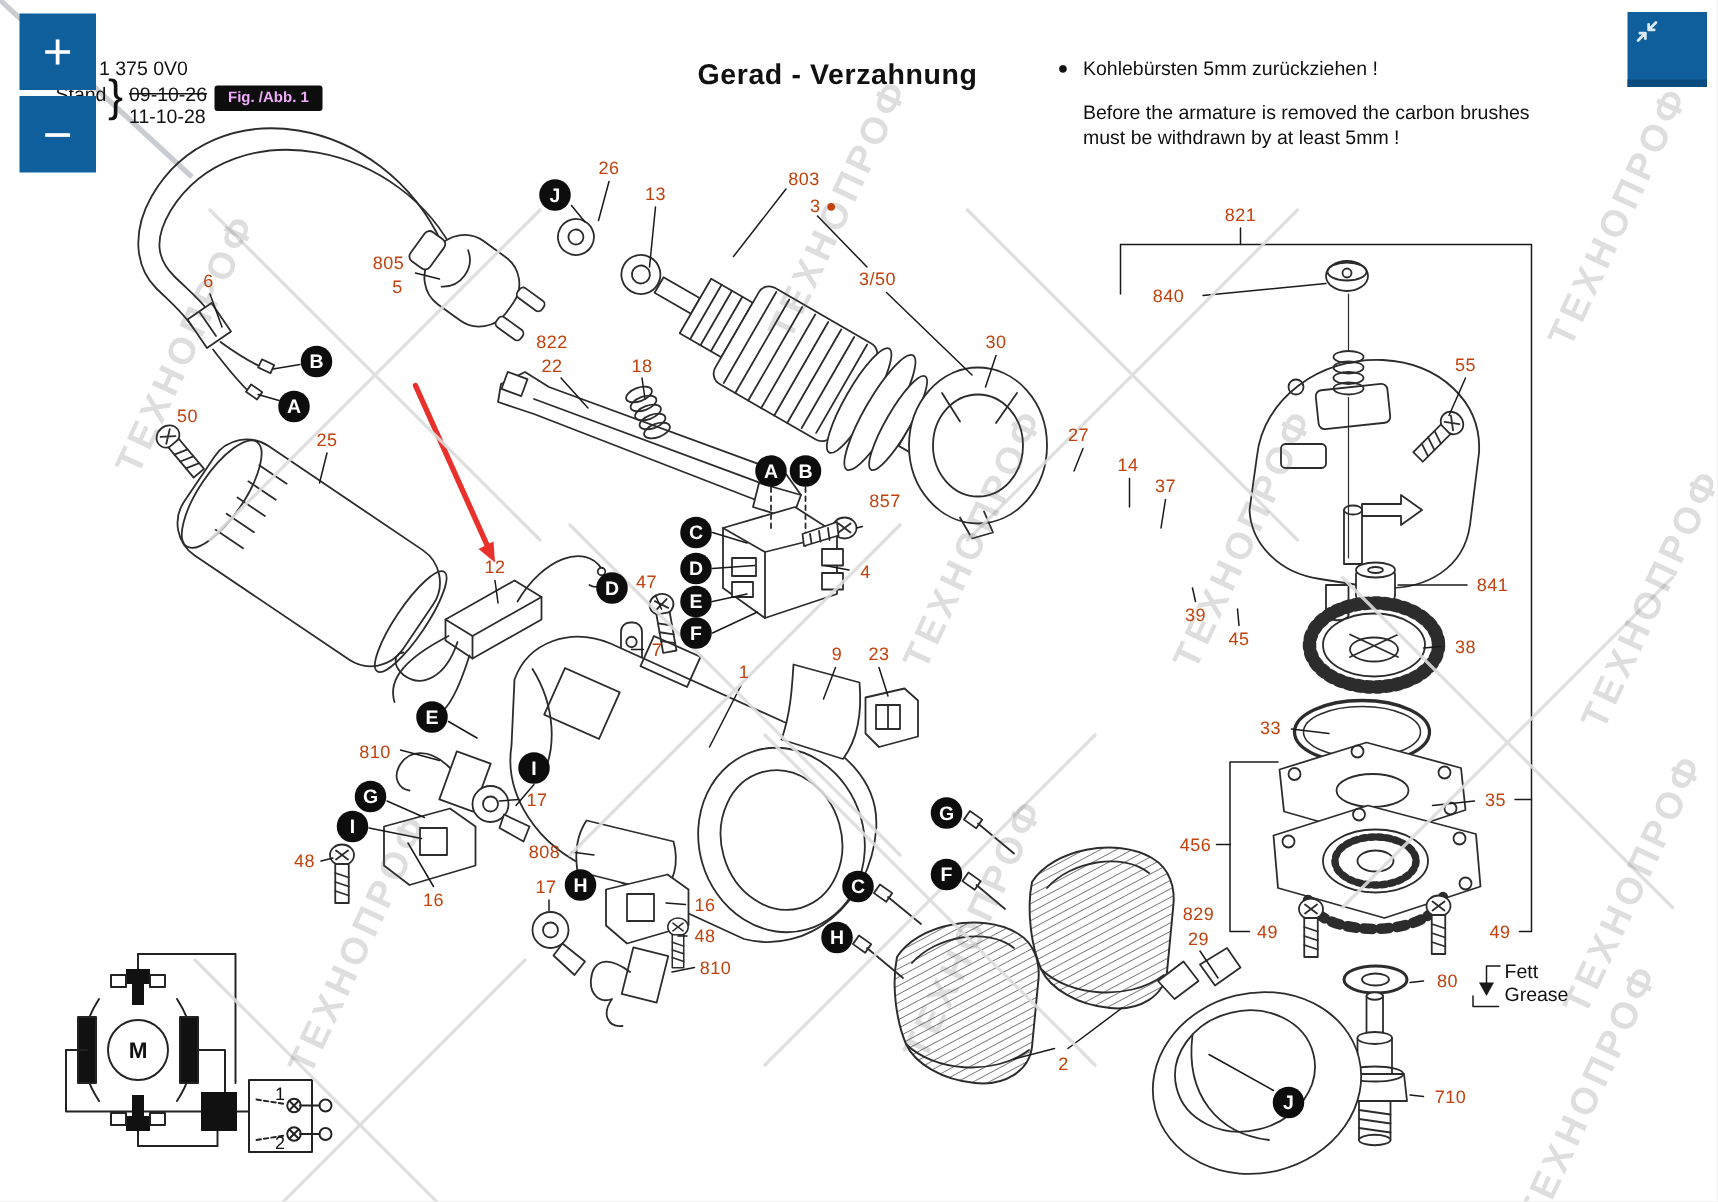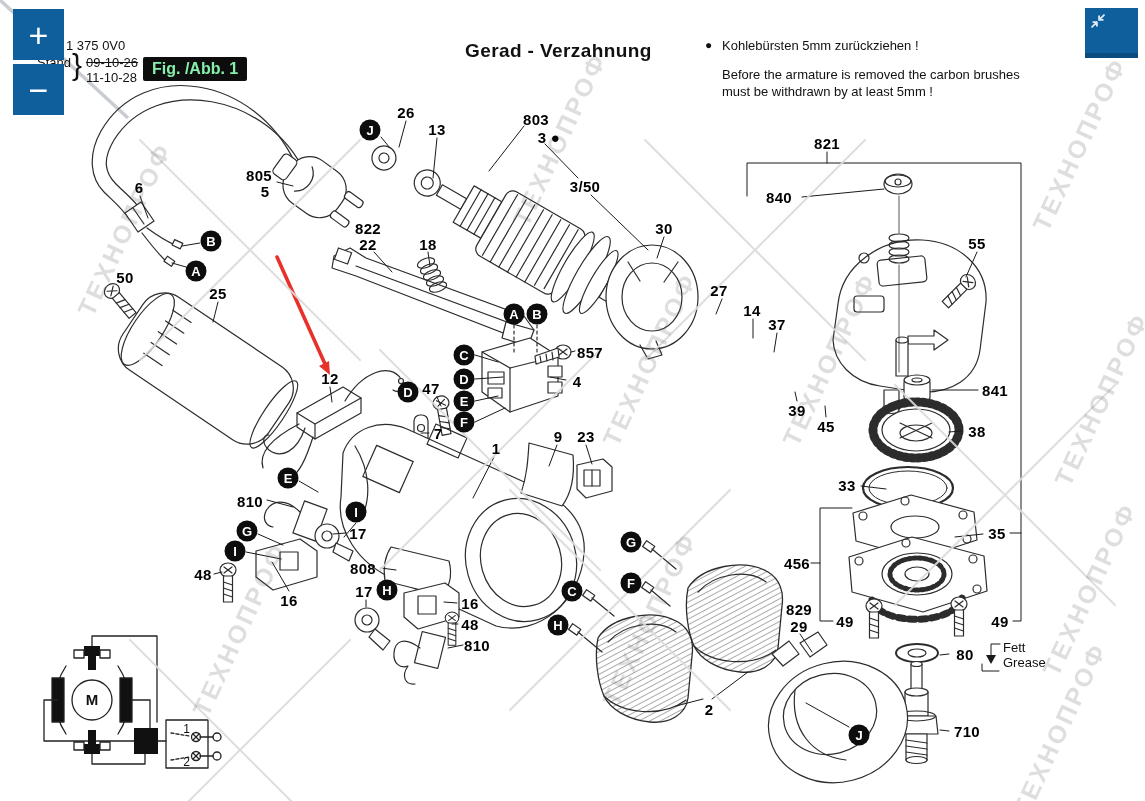--- a/index.html
+++ b/index.html
@@ -16,31 +16,31 @@
         border:none;border-bottom:5px solid #0a4c7f;cursor:pointer;display:flex;align-items:center;
         justify-content:center;padding:0;}
   
   .hdr{position:absolute;white-space:nowrap;}
   #part-number{left:66px;top:38px;font-size:13px;}
   #stand-label{left:37px;top:55px;font-size:13px;}
   #stand-sub{left:55px;top:72px;font-size:13px;}
   #stand-brace{left:72px;top:48px;font-size:30px;font-weight:300;}
   #date-old{left:86px;top:55px;font-size:13px;text-decoration:line-through;}
   #date-new{left:86px;top:70px;font-size:13px;}
-  #fig-badge{left:143px;top:57px;background:#0d0d0d;color:#86efac;font-weight:bold;font-size:16px;
+  #fig-badge{left:143px;top:57px;background:#0d0d0d;color:#f0abfc;font-weight:bold;font-size:10px;
              padding:3px 9px;border-radius:2px;}
   #page-title{left:465px;top:40px;font-weight:bold;font-size:19px;letter-spacing:.4px;}
   .notes{position:absolute;left:722px;top:37px;font-size:13px;line-height:17px;width:340px;}
   .notes .bullet{position:absolute;left:-17px;top:0px;font-size:12px;}
   .notes .gap{height:12px;}
   .footer{position:absolute;left:289px;top:708px;font-size:12.5px;line-height:15px;}
   .small-label{position:absolute;font-size:13px;white-space:nowrap;}
   
-  .pn{position:absolute;transform:translate(-50%,-50%);font-weight:bold;font-size:15px;
-      color:#000000;white-space:nowrap;letter-spacing:.3px;}
+  .pn{position:absolute;transform:translate(-50%,-50%);font-weight:normal;font-size:12px;
+      color:#c2410c;white-space:nowrap;letter-spacing:.3px;}
   .co{position:absolute;transform:translate(-50%,-50%);width:21px;height:21px;border-radius:50%;
       background:#0d0d0d;color:#fff;font-weight:bold;font-size:13px;display:flex;
       align-items:center;justify-content:center;}
   .wm{position:absolute;font-weight:bold;font-size:25px;color:rgba(90,90,90,.20);
       letter-spacing:3px;transform:rotate(-65deg);transform-origin:0 50%;white-space:nowrap;
       pointer-events:none;}
 </style>
 </head>
 <body>
 
@@ -481,21 +481,21 @@
       <div class="pn" style="left: 585px; top: 186px;">3/50</div>
       <div class="pn" style="left: 664px; top: 228px;">30</div>
       <div class="pn" style="left: 368px; top: 228px;">822</div>
       <div class="pn" style="left: 368px; top: 244px;">22</div>
       <div class="pn" style="left: 428px; top: 244px;">18</div>
       <div class="pn" style="left: 259px; top: 175px;">805</div>
       <div class="pn" style="left: 265px; top: 191px;">5</div>
       <div class="pn" style="left: 139px; top: 187px;">6</div>
       <div class="pn" style="left: 125px; top: 277px;">50</div>
       <div class="pn" style="left: 218px; top: 293px;">25</div>
-      <div class="pn" style="left: 590px; top: 352px; text-align: right;">857</div>
+      <div class="pn" style="left: 590px; top: 334px; text-align: right;">857</div>
       <div class="pn" style="left: 577px; top: 381px;">4</div>
       <div class="pn" style="left: 431px; top: 388px;">47</div>
       <div class="pn" style="left: 330px; top: 378px;">12</div>
       <div class="pn" style="left: 438px; top: 433px;">7</div>
       <div class="pn" style="left: 496px; top: 448px;">1</div>
       <div class="pn" style="left: 558px; top: 436px;">9</div>
       <div class="pn" style="left: 586px; top: 436px;">23</div>
       <div class="pn" style="left: 250px; top: 501px;">810</div>
       <div class="pn" style="left: 358px; top: 533px;">17</div>
       <div class="pn" style="left: 203px; top: 574px;">48</div>

